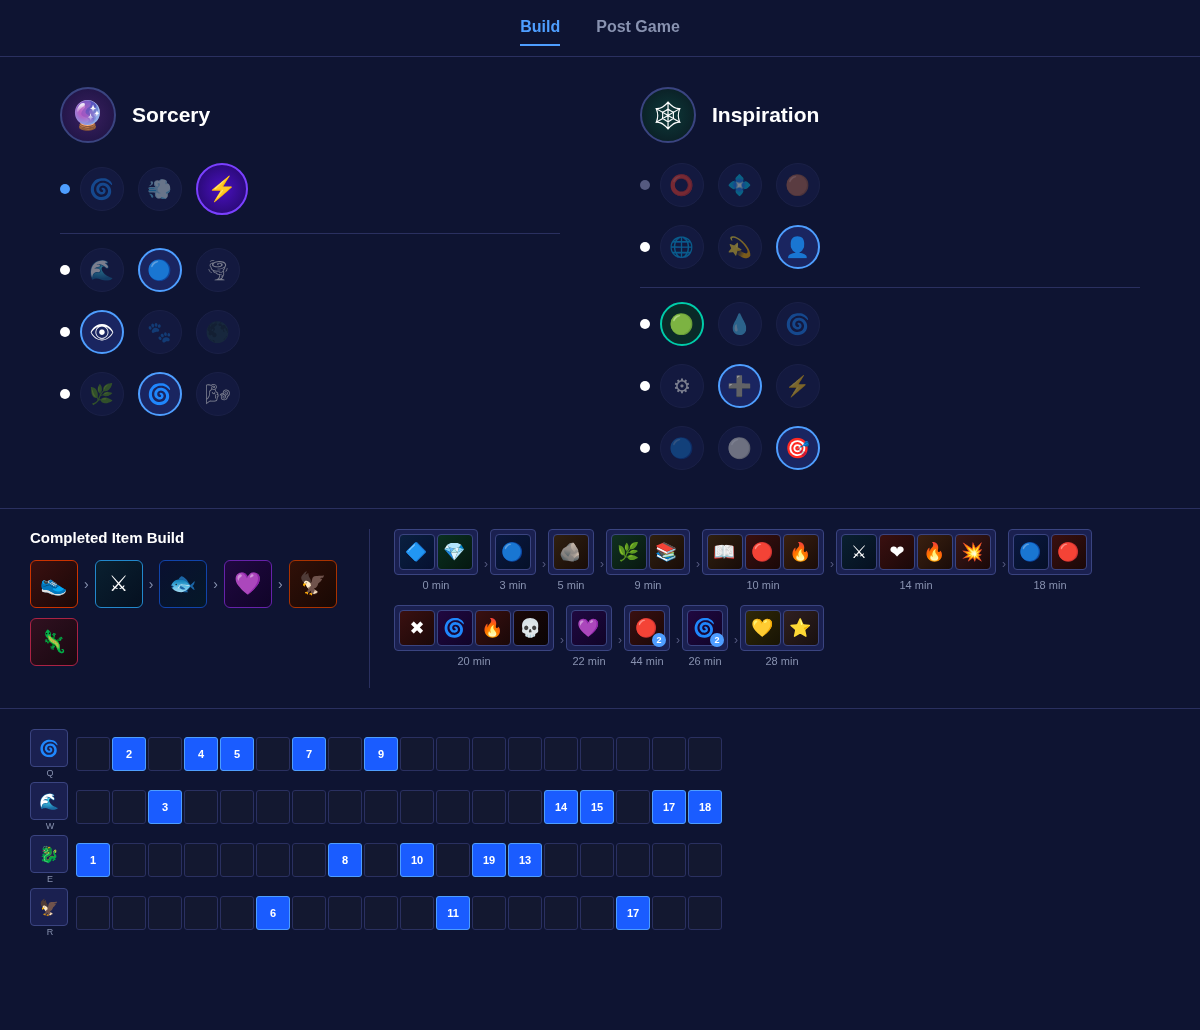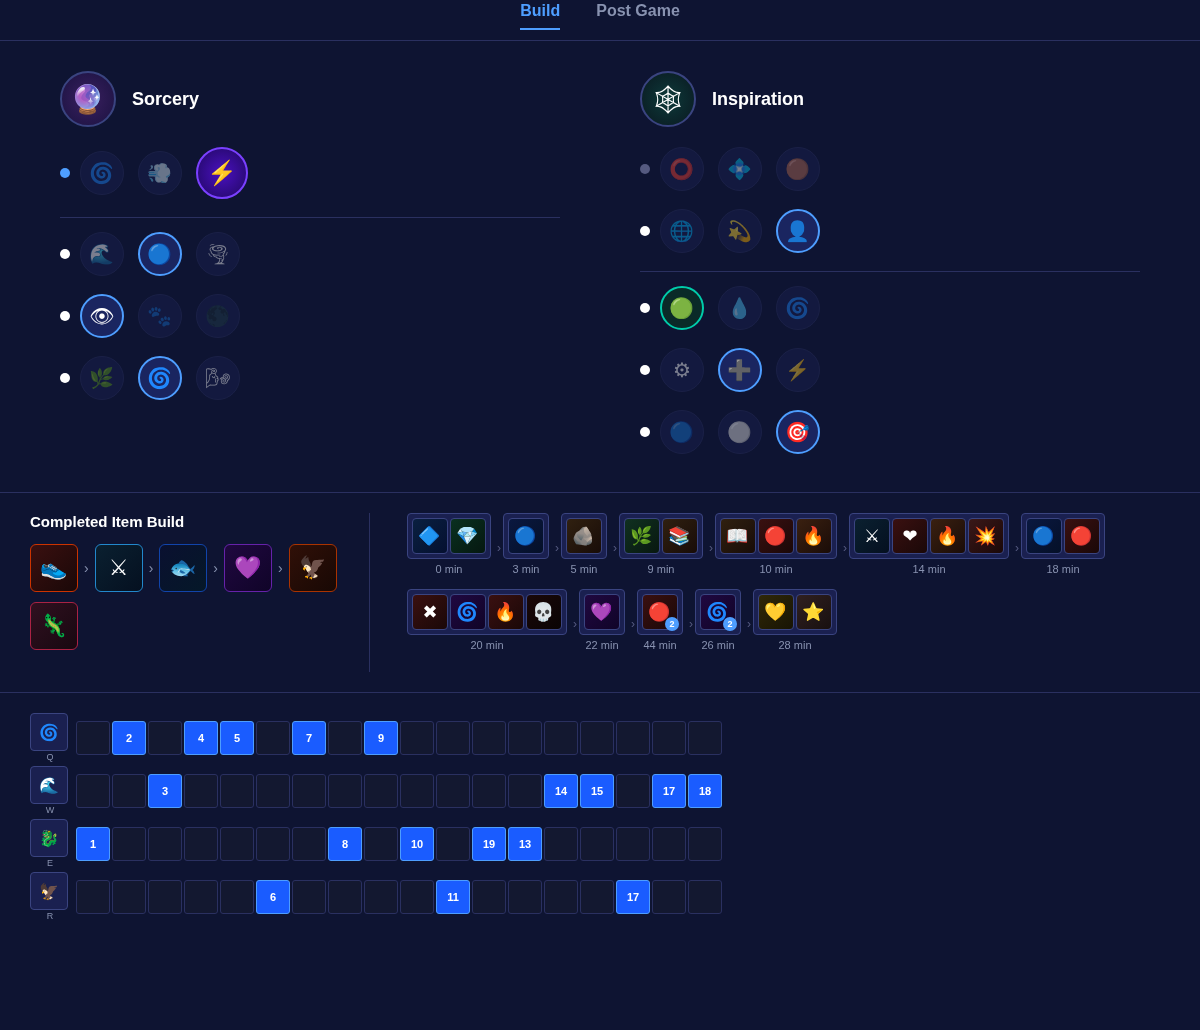--- a/index.html
+++ b/index.html
@@ -10,21 +10,21 @@
       width: 1200px;
       min-height: 1030px;
       overflow-x: hidden;
     }
 
     
     .tabs-bar {
       display: flex;
       justify-content: center;
       gap: 36px;
-      padding: 2px 0 10px;
+      padding: 18px 0 10px;
       border-bottom: 1px solid #2a3060;
     }
     .tab {
       font-size: 16px;
       font-weight: 600;
       padding-bottom: 8px;
       cursor: pointer;
       color: #8892b0;
     }
     .tab.active {
@@ -54,21 +54,21 @@
       border-radius: 50%;
       display: flex;
       align-items: center;
       justify-content: center;
       font-size: 28px;
       border: 2px solid #3a4480;
     }
     .rune-tree-icon.sorcery { background: radial-gradient(circle, #3a2060 0%, #1a1240 100%); }
     .rune-tree-icon.inspiration { background: radial-gradient(circle, #0d3040 0%, #0a1830 100%); }
     .rune-tree-name {
-      font-size: 18px;
+      font-size: 21px;
       font-weight: 700;
       color: #ffffff;
     }
 
     .rune-row {
       display: flex;
       align-items: center;
       margin-bottom: 18px;
       position: relative;
     }
@@ -117,21 +117,21 @@
     .rune-separator {
       border: none;
       border-top: 1px solid #2a3060;
       margin: 6px 0 14px 0;
     }
 
     
     .items-section {
       display: flex;
       padding: 20px 30px;
-      gap: 13px;
+      gap: 0;
       border-bottom: 1px solid #2a3060;
       min-height: 200px;
     }
     .completed-build {
       width: 340px;
       padding-right: 20px;
       border-right: 1px solid #2a3060;
     }
     .section-title {
       font-size: 15px;

